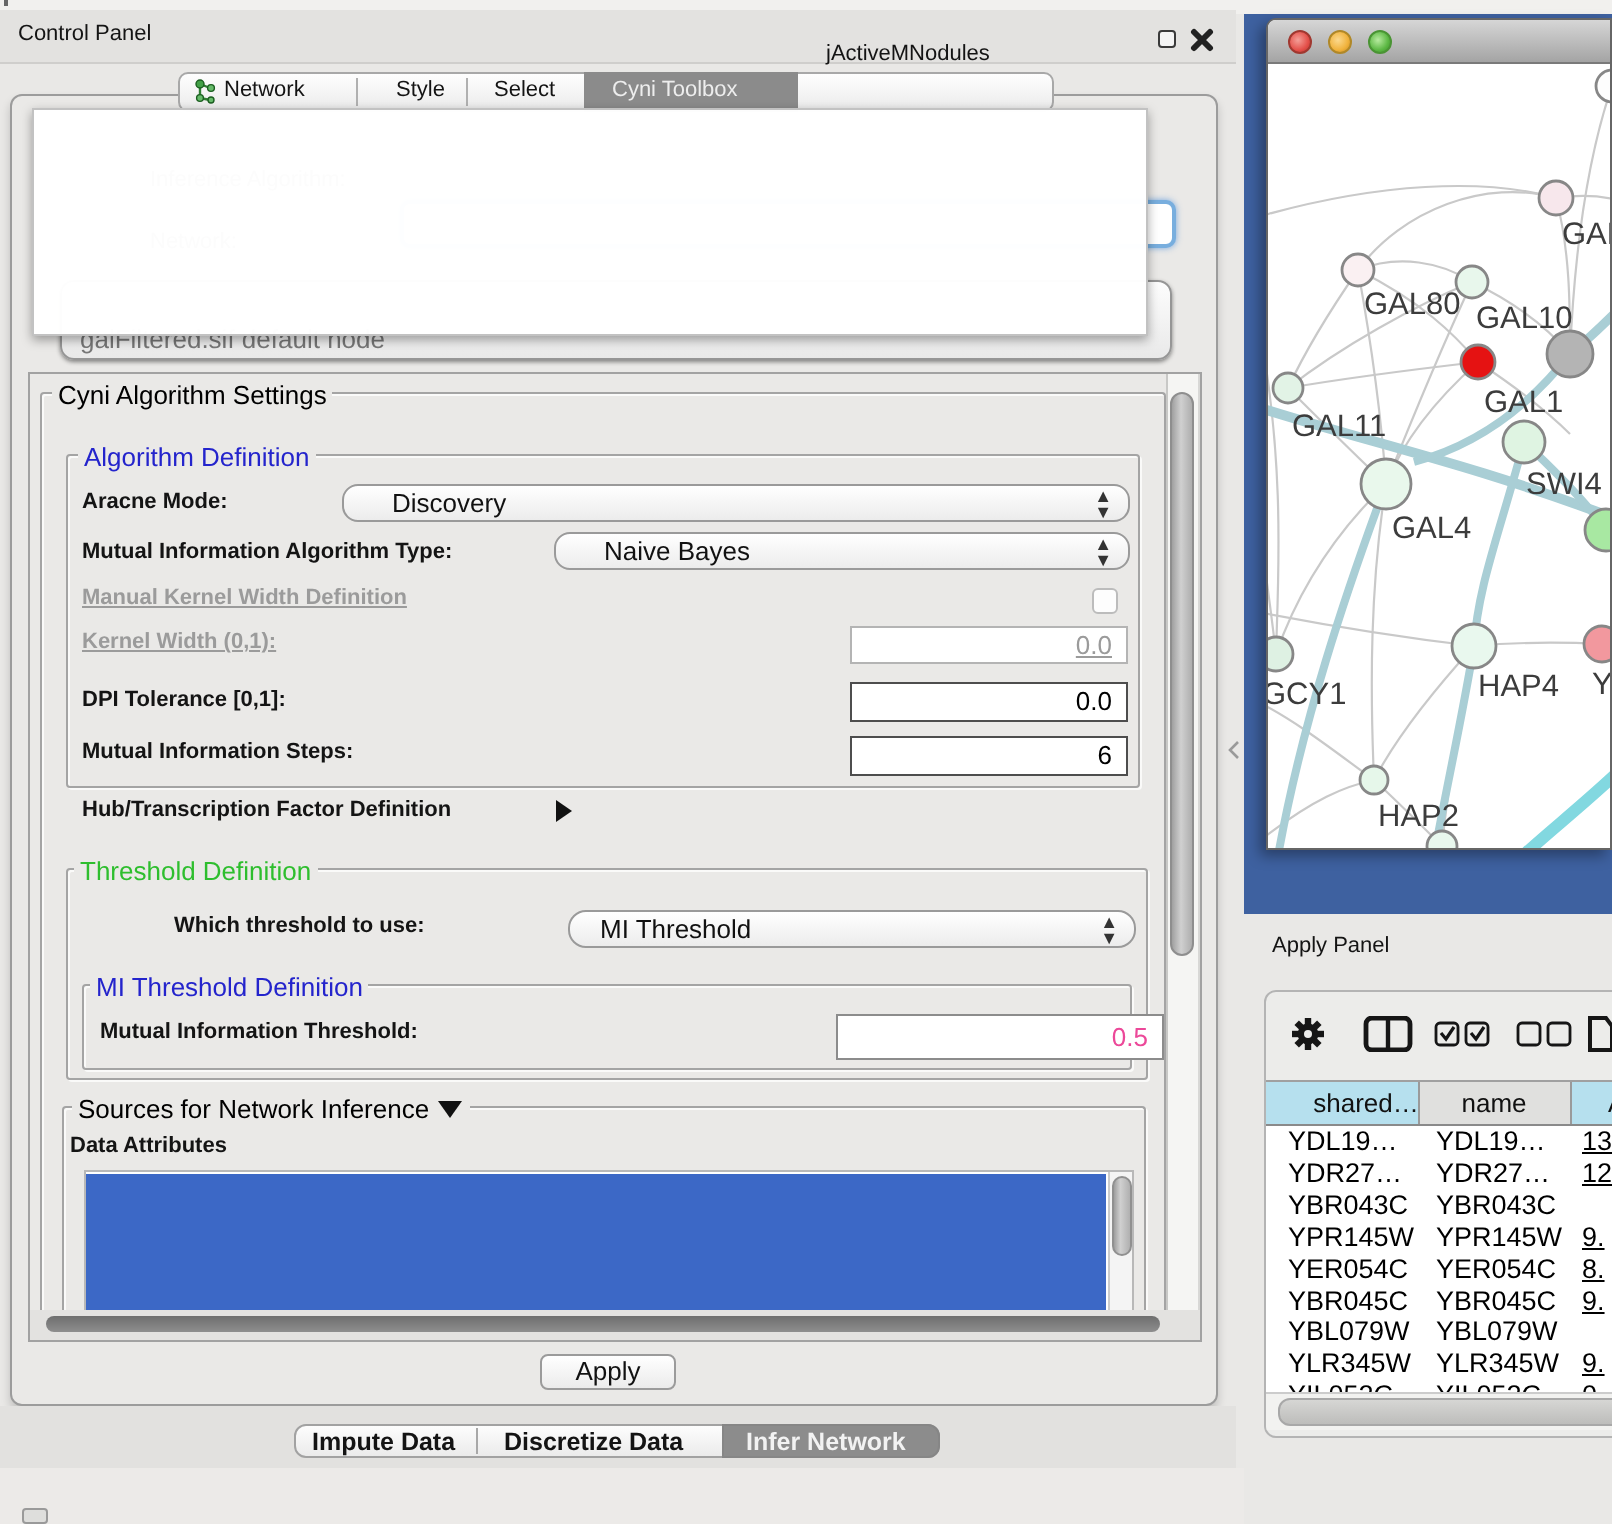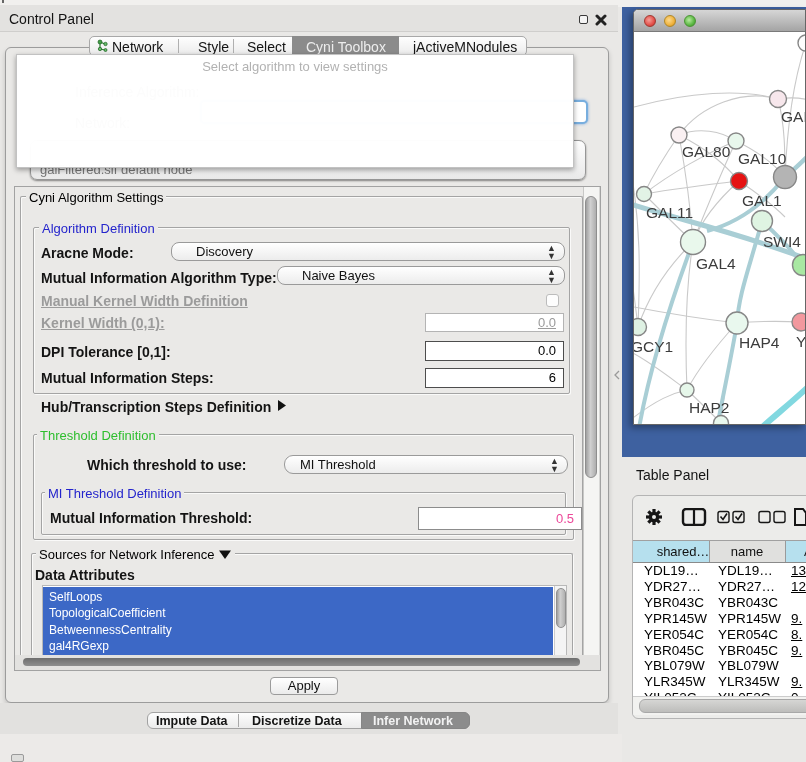--- a/index.html
+++ b/index.html
@@ -1,20 +1,20 @@
 <!DOCTYPE html>
 <html><head>
 <meta charset="utf-8">
 <style>
   html,body{margin:0;padding:0;}
   body{width:806px;height:762px;position:relative;overflow:hidden;
        background:#e9e8e6;font-family:"Liberation Sans",sans-serif;
        -webkit-font-smoothing:antialiased;}
   .abs{position:absolute;}
-  .lbl{position:absolute;font-size:14px;color:#141414;white-space:nowrap;}
+  .lbl{position:absolute;font-size:11px;color:#141414;white-space:nowrap;}
   .bold{font-weight:bold;}
   .gray{color:#9b9b9b;text-decoration:underline;}
   .combo{position:absolute;background:linear-gradient(#ffffff,#ececec);
          border:1px solid #9a9a9a;border-radius:4px;box-sizing:border-box;}
   .combo .ctext{position:absolute;left:24px;top:0;font-size:13px;color:#111;line-height:17px;}
   .arrows{position:absolute;right:8px;top:50%;transform:translateY(-50%);
           font-size:9px;color:#333;line-height:8px;text-align:center;}
   .tfield{position:absolute;background:#fff;box-sizing:border-box;
           font-size:13px;text-align:right;}
   .grp{position:absolute;border:1px solid #a4a4a4;border-radius:2px;box-sizing:border-box;box-shadow:inset 1px 1px 0 rgba(255,255,255,0.75),1px 1px 0 rgba(255,255,255,0.75);}
@@ -48,21 +48,21 @@
   <path d="M3 3 L8 5 M3 3 L3 10 M3 10 L8 11" stroke="#2e7d32" stroke-width="1.2" fill="none"></path>
   <circle cx="3" cy="3" r="2" fill="#43a047" stroke="#1b5e20" stroke-width="0.7"></circle>
   <circle cx="8.5" cy="5" r="1.7" fill="#66bb6a" stroke="#1b5e20" stroke-width="0.7"></circle>
   <circle cx="3" cy="10" r="1.7" fill="#66bb6a" stroke="#1b5e20" stroke-width="0.7"></circle>
   <circle cx="8.5" cy="11" r="1.5" fill="#66bb6a" stroke="#1b5e20" stroke-width="0.7"></circle>
 </svg>
 <div class="lbl" style="left:112px;top:39px;">Network</div>
 <div class="lbl" style="left:198px;top:39px;">Style</div>
 <div class="lbl" style="left:247px;top:39px;">Select</div>
 <div class="lbl" style="left:306px;top:39px;color:#ededed;">Cyni Toolbox</div>
-<div class="lbl" style="left:413px;top:39px;">jActiveMNodules</div>
+<div class="lbl" style="left:413px;top:21px;">jActiveMNodules</div>
 
 <div class="lbl" style="left:75px;top:84px;color:#3a3a3a;">Inference Algorithm:</div>
 <div class="abs" style="left:200px;top:100px;width:388px;height:24px;background:#fff;
      border:2px solid #78aede;border-radius:5px;box-sizing:border-box;
      box-shadow:0 0 3px rgba(90,150,220,0.8);"></div>
 <div class="lbl" style="left:75px;top:115px;color:#3a3a3a;">Network:</div>
 <div class="abs" style="left:30px;top:140px;width:556px;height:40px;
      background:linear-gradient(#fdfdfd,#e9e9e9);border:1px solid #969696;
      border-radius:7px;box-sizing:border-box;box-shadow:0 1px 2px rgba(0,0,0,0.45);overflow:hidden;">
   <div style="position:absolute;left:9px;top:21px;font-size:13px;color:#777;">galFiltered.sif default node</div>
@@ -93,21 +93,21 @@
 
 <div class="lbl bold gray" style="left:41px;top:315px;">Kernel Width (0,1):</div>
 <div class="tfield gray" style="left:425px;top:313px;width:139px;height:19px;border:1px solid #b4b4b4;line-height:17px;padding-right:7px;">0.0</div>
 
 <div class="lbl bold" style="left:41px;top:344px;">DPI Tolerance [0,1]:</div>
 <div class="tfield" style="left:425px;top:341px;width:139px;height:20px;border:1px solid #4d4d4d;line-height:18px;padding-right:7px;color:#000;">0.0</div>
 
 <div class="lbl bold" style="left:41px;top:370px;">Mutual Information Steps:</div>
 <div class="tfield" style="left:425px;top:368px;width:139px;height:20px;border:1px solid #4d4d4d;line-height:18px;padding-right:7px;color:#000;">6</div>
 
-<div class="lbl bold" style="left:41px;top:399px;">Hub/Transcription Steps Definition</div>
+<div class="lbl bold" style="left:41px;top:399px;">Hub/Transcription Factor Definition</div>
 <svg class="abs" style="left:276px;top:399px;" width="12" height="13" viewBox="0 0 12 13">
     <path d="M2 1 L10 6.5 L2 12 Z" fill="#111"></path>
   </svg>
 
 <div class="grp" style="left:33px;top:434px;width:541px;height:106px;"></div>
 <div class="grplbl" style="left:37px;top:428px;color:#2ebe2e;">Threshold Definition</div>
 
 <div class="lbl bold" style="left:87px;top:457px;">Which threshold to use:</div>
 <div class="combo" style="left:243px;top:455px;width:284px;height:19px;border-radius:9px;margin-left:41px;">
   <div class="ctext" style="left:15px;line-height:17px;">MI Threshold</div>
@@ -122,38 +122,36 @@
 
 <div class="grp" style="left:31px;top:553px;width:542px;height:104px;border-bottom:none;"></div>
 <div class="grplbl" style="left:36px;top:547px;">Sources for Network Inference <svg width="14" height="11" viewBox="0 0 14 11" style="vertical-align:-1px;">
       <path d="M1 1.5 L13 1.5 L7 10 Z" fill="#111"></path>
     </svg></div>
 
 <div class="lbl bold" style="left:35px;top:567px;">Data Attributes</div>
 
 <div class="abs" style="left:42px;top:585px;width:525px;height:71px;background:#fff;border:1px solid #b8b8b8;border-bottom:none;box-sizing:border-box;overflow:hidden;">
   <div style="position:absolute;left:0;top:1px;width:510px;height:70px;background:#3c68c6;"></div>
-  <div style="position:absolute;left:6px;top:3px;font-size:12px;color:#fff;line-height:16.3px;">SelfLoops<br>TopologicalCoefficient<br>BetweennessCentrality<br>gal4RGexp</div>
   <div style="position:absolute;left:511px;top:0;width:14px;height:71px;background:#f4f4f4;border-left:1px solid #cccccc;"></div>
   <div style="position:absolute;left:513px;top:2px;width:10px;height:40px;background:linear-gradient(90deg,#9e9e9e,#d0d0d0 40%,#b0b0b0);border:1px solid #909090;border-radius:5px;box-sizing:border-box;"></div>
 </div>
 
 <div class="abs" style="left:15px;top:655px;width:585px;height:15px;background:#e3e2e0;"></div>
 <div class="abs" style="left:23px;top:657.5px;width:557px;height:8.5px;background:linear-gradient(#6e6e6e,#8e8e8e);border-radius:4px;"></div>
 
 <div class="abs" style="left:583px;top:187px;width:17px;height:468px;background:#f5f5f3;border-left:1px solid #c8c8c6;border-right:1px solid #d8d8d6;box-sizing:border-box;"></div>
 <div class="abs" style="left:584.5px;top:196px;width:12px;height:282px;background:linear-gradient(90deg,#a0a0a0,#d0d0d0 45%,#aeaeae);border:1px solid #8e8e8e;border-radius:6px;box-sizing:border-box;"></div>
 
 <svg class="abs" style="left:613px;top:370px;" width="8" height="10" viewBox="0 0 8 10">
     <path d="M6 1 L2 5 L6 9" stroke="#9a9a9a" stroke-width="1.3" fill="none"></path>
   </svg>
 
 <div class="abs" style="left:16px;top:54px;width:558px;height:114px;background:rgba(255,255,255,0.985);
      border:1px solid #c2c2c2;box-sizing:border-box;box-shadow:0 2px 5px rgba(0,0,0,0.35);">
-  <div style="position:absolute;left:0;top:4px;width:100%;text-align:center;font-size:13px;color:#b2b2b2;">Select algorithm to view settings</div>
 </div>
 
 <div class="abs" style="left:270px;top:677px;width:68px;height:18px;background:linear-gradient(#ffffff,#ebebeb);
      border:1px solid #9b9b9b;border-radius:4px;box-sizing:border-box;text-align:center;
      font-size:13px;line-height:16px;color:#111;">Apply</div>
 
 <div class="abs" style="left:0;top:703px;width:618px;height:31px;background:#e2e1df;border-bottom:1px solid #c2c1bf;"></div>
 <div class="abs" style="left:147px;top:712px;width:323px;height:17px;background:linear-gradient(#fdfdfd,#ebebeb);
      border:1px solid #a2a2a2;border-radius:6px;box-sizing:border-box;"></div>
 <div class="abs" style="left:361px;top:712px;width:109px;height:17px;background:#8c8c8c;border:1px solid #868686;border-radius:0 6px 6px 0;box-sizing:border-box;"></div>
@@ -235,21 +233,21 @@
       <text x="762" y="246">SWI4</text>
       <text x="695" y="268">GAL4</text>
       <text x="630" y="351">GCY1</text>
       <text x="738" y="347">HAP4</text>
       <text x="795" y="346">YJ</text>
       <text x="688" y="412">HAP2</text>
     </g>
   </svg>
 </div>
 
-<div class="lbl" style="left:636px;top:467px;">Table Panel</div>
+<div class="lbl" style="left:636px;top:467px;">Apply Panel</div>
 <div class="abs" style="left:632px;top:495px;width:180px;height:224px;background:#ececea;
      border:1px solid #b4b4b4;border-radius:6px 0 0 6px;box-sizing:border-box;overflow:hidden;">
 
   <svg style="position:absolute;left:13px;top:12px;" width="160" height="18" viewBox="0 0 160 18">
 
     <g transform="translate(8,9)">
       <g fill="#161616">
         <circle r="5.2"></circle>
         <g>
           <rect x="-1.6" y="-8" width="3.2" height="4"></rect>

